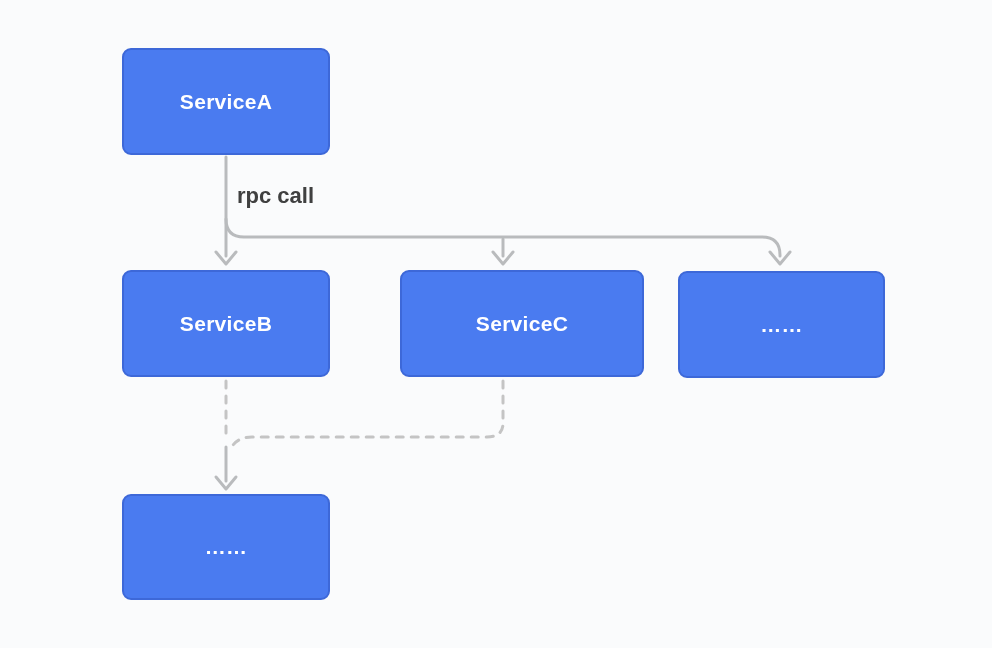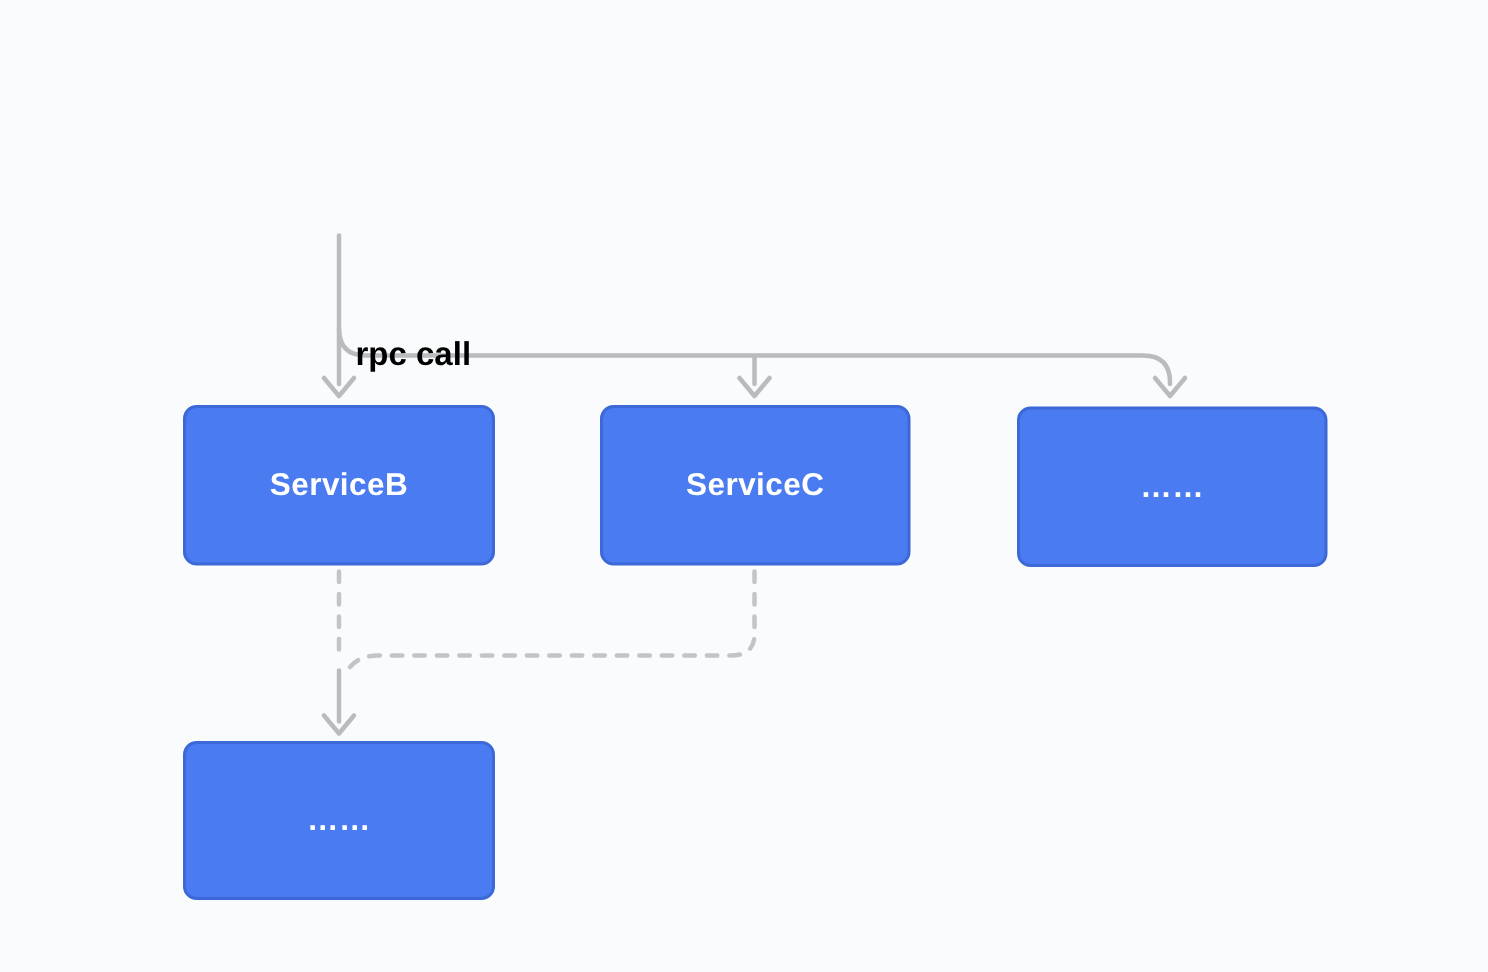--- a/index.html
+++ b/index.html
@@ -31,32 +31,31 @@
     color: #ffffff;
     font-size: 21px;
     font-weight: bold;
     display: flex;
     align-items: center;
     justify-content: center;
     letter-spacing: 0.3px;
   }
   .node-a      { left: 122px; top: 48px;  width: 208px; height: 107px; }
   .node-b      { left: 122px; top: 270px; width: 208px; height: 107px; justify-content: center; }
-  .node-c      { left: 400px; top: 270px; width: 207px; height: 107px; }
+  .node-c      { left: 400px; top: 270px; width: 244px; height: 107px; }
   .node-more   { left: 678px; top: 271px; width: 207px; height: 107px; }
   .node-bottom { left: 122px; top: 494px; width: 208px; height: 106px; }
   .edge-label {
     position: absolute;
     left: 237px;
     top: 183px;
     font-size: 22px;
     font-weight: bold;
-    color: #000000;
+    color: #404040;
     white-space: nowrap;
-    margin-top: 40px;
   }
 </style>
 </head>
 <body>
 
 <div class="canvas">
 
   <svg class="connectors" width="992" height="648" viewBox="0 0 992 648" xmlns="http://www.w3.org/2000/svg">
 
     <g stroke="#b9bbbd" stroke-width="3" fill="none" stroke-linecap="round" stroke-linejoin="round">
@@ -72,20 +71,23 @@
       <path d="M226,381 L226,441"></path>
       <path d="M503,381 L503,423 Q503,437 487,437 L252,437 Q236,437 230,450"></path>
     </g>
 
     <g stroke="#b9bbbd" stroke-width="3" fill="none" stroke-linecap="round" stroke-linejoin="round">
       <path d="M226,447 L226,481"></path>
       <path d="M216,477 L226,489 L236,477"></path>
     </g>
   </svg>
 
+  <div class="node node-a">
+    <span>ServiceA</span>
+  </div>
 
   <div class="edge-label">rpc call</div>
 
   <div class="node node-b">
     <span>ServiceB</span>
   </div>
 
   <div class="node node-c">
     <span>ServiceC</span>
   </div>

